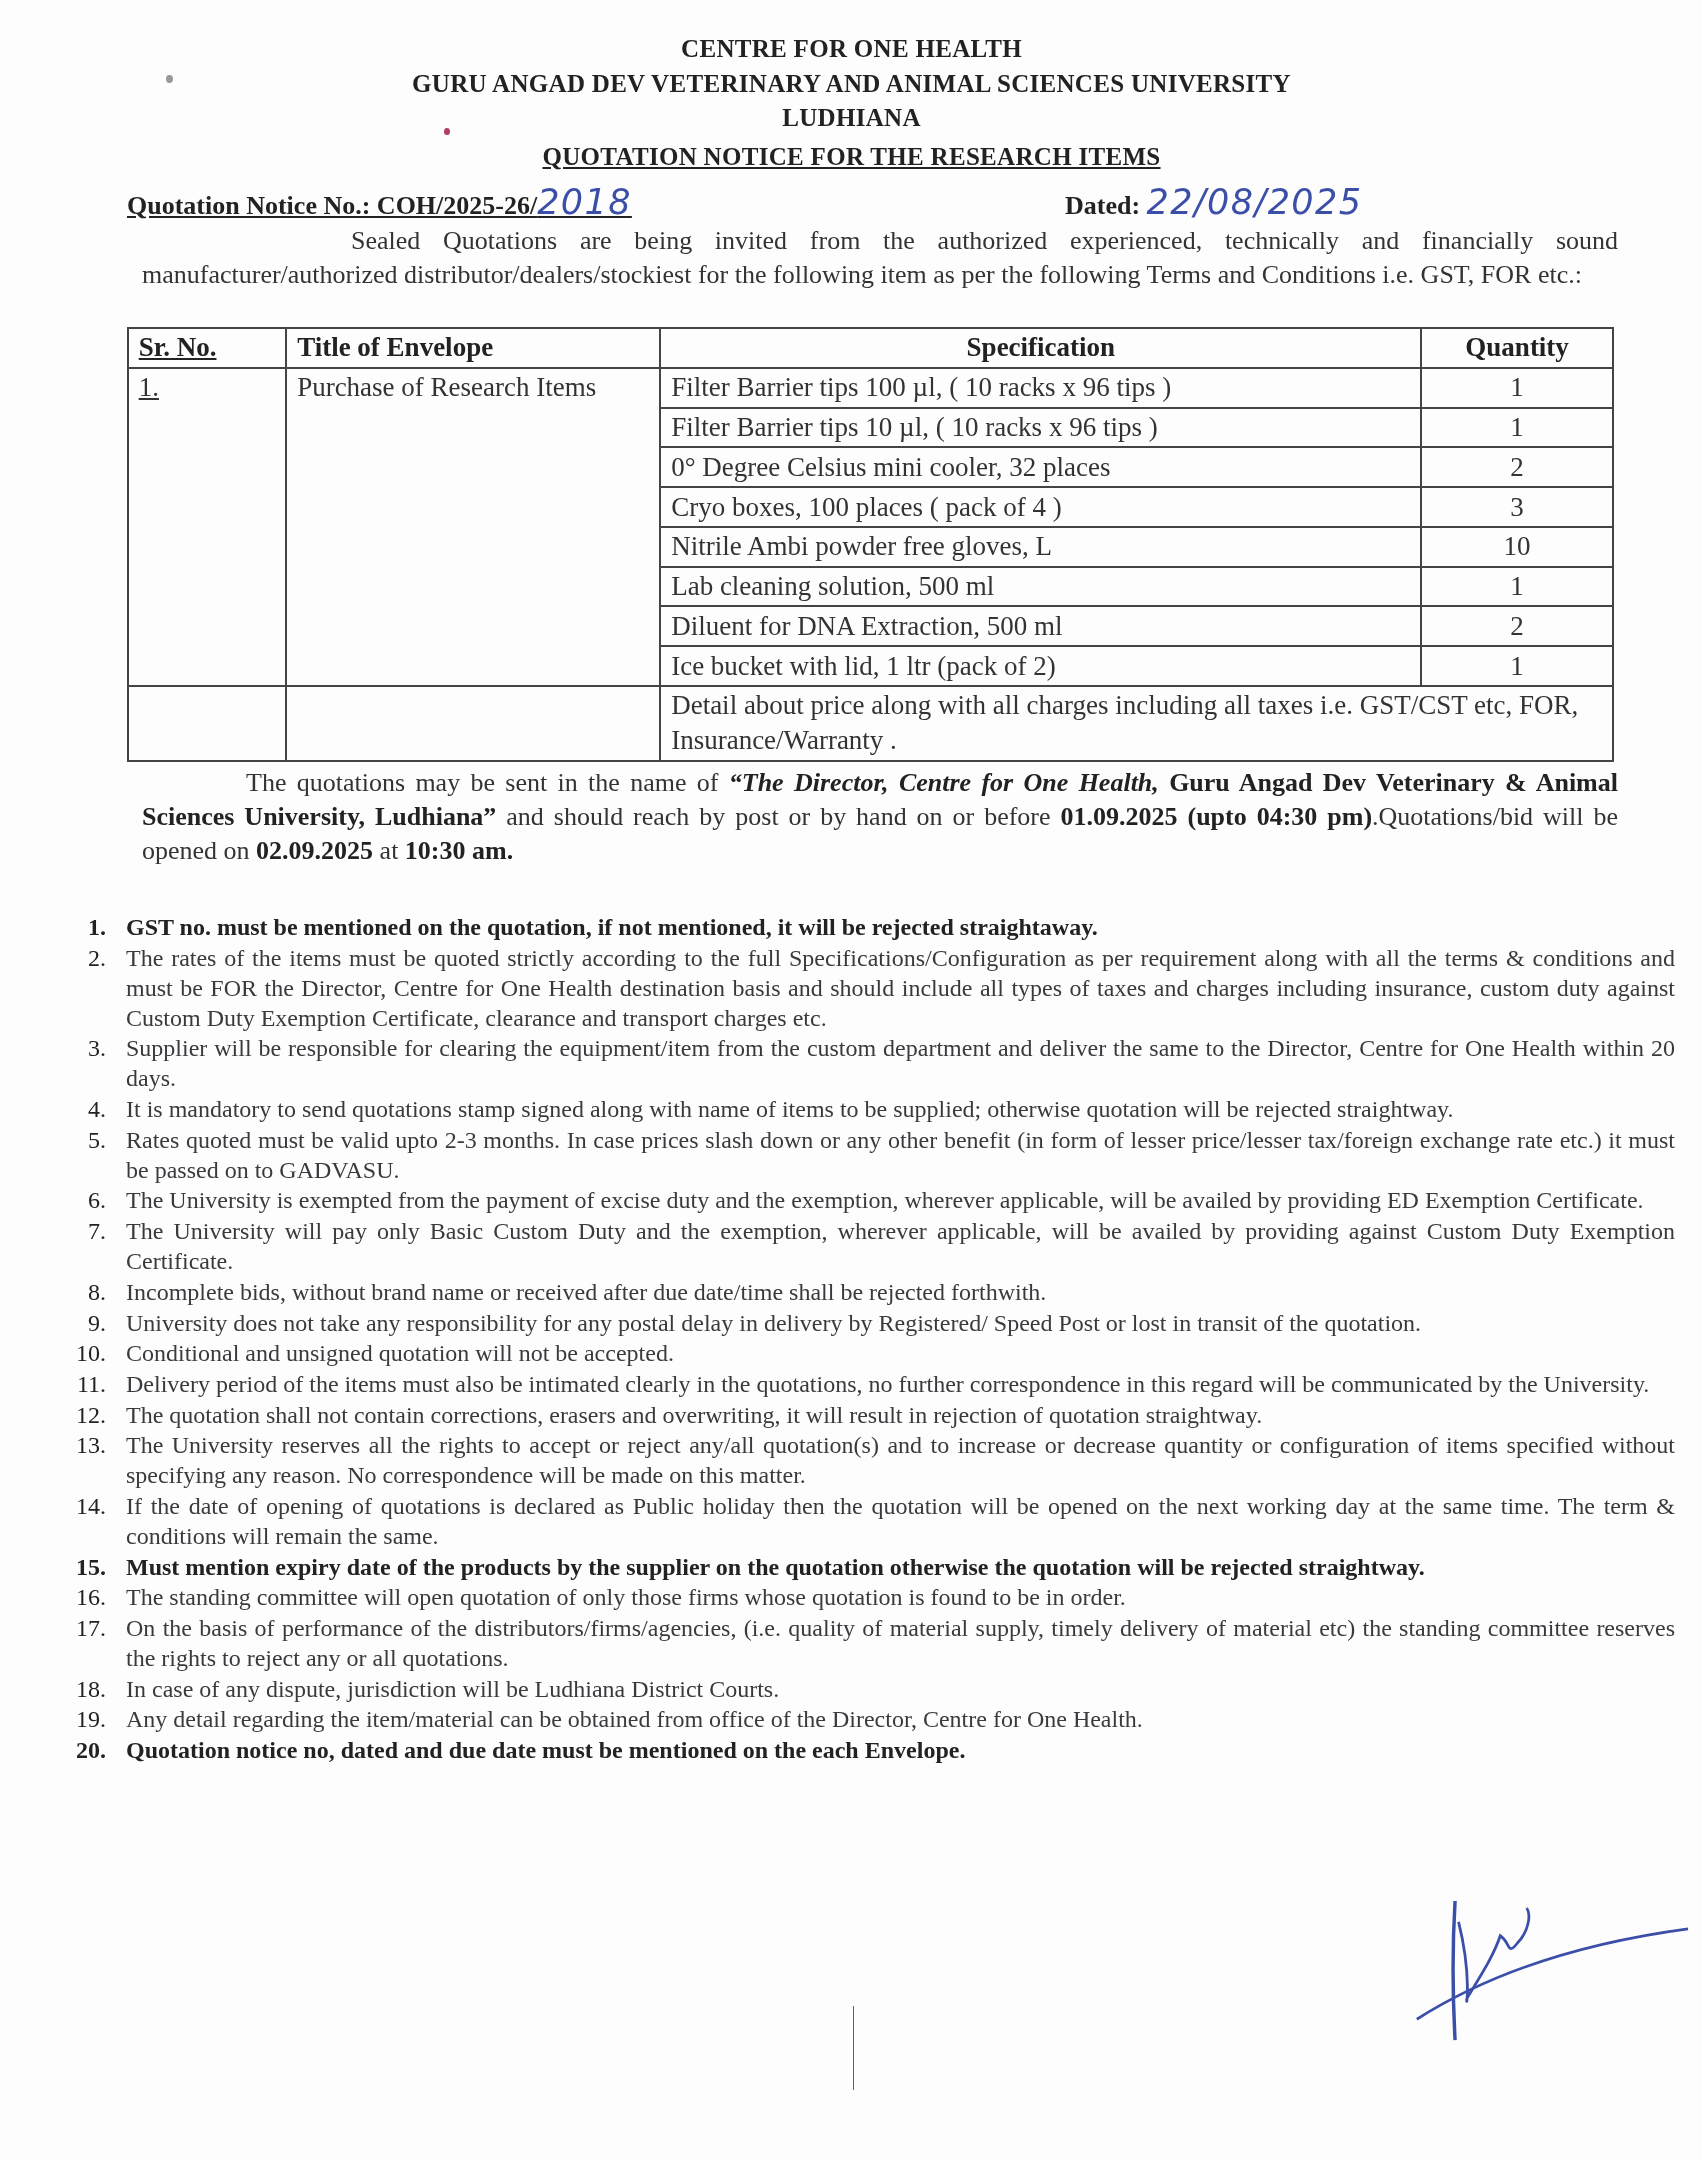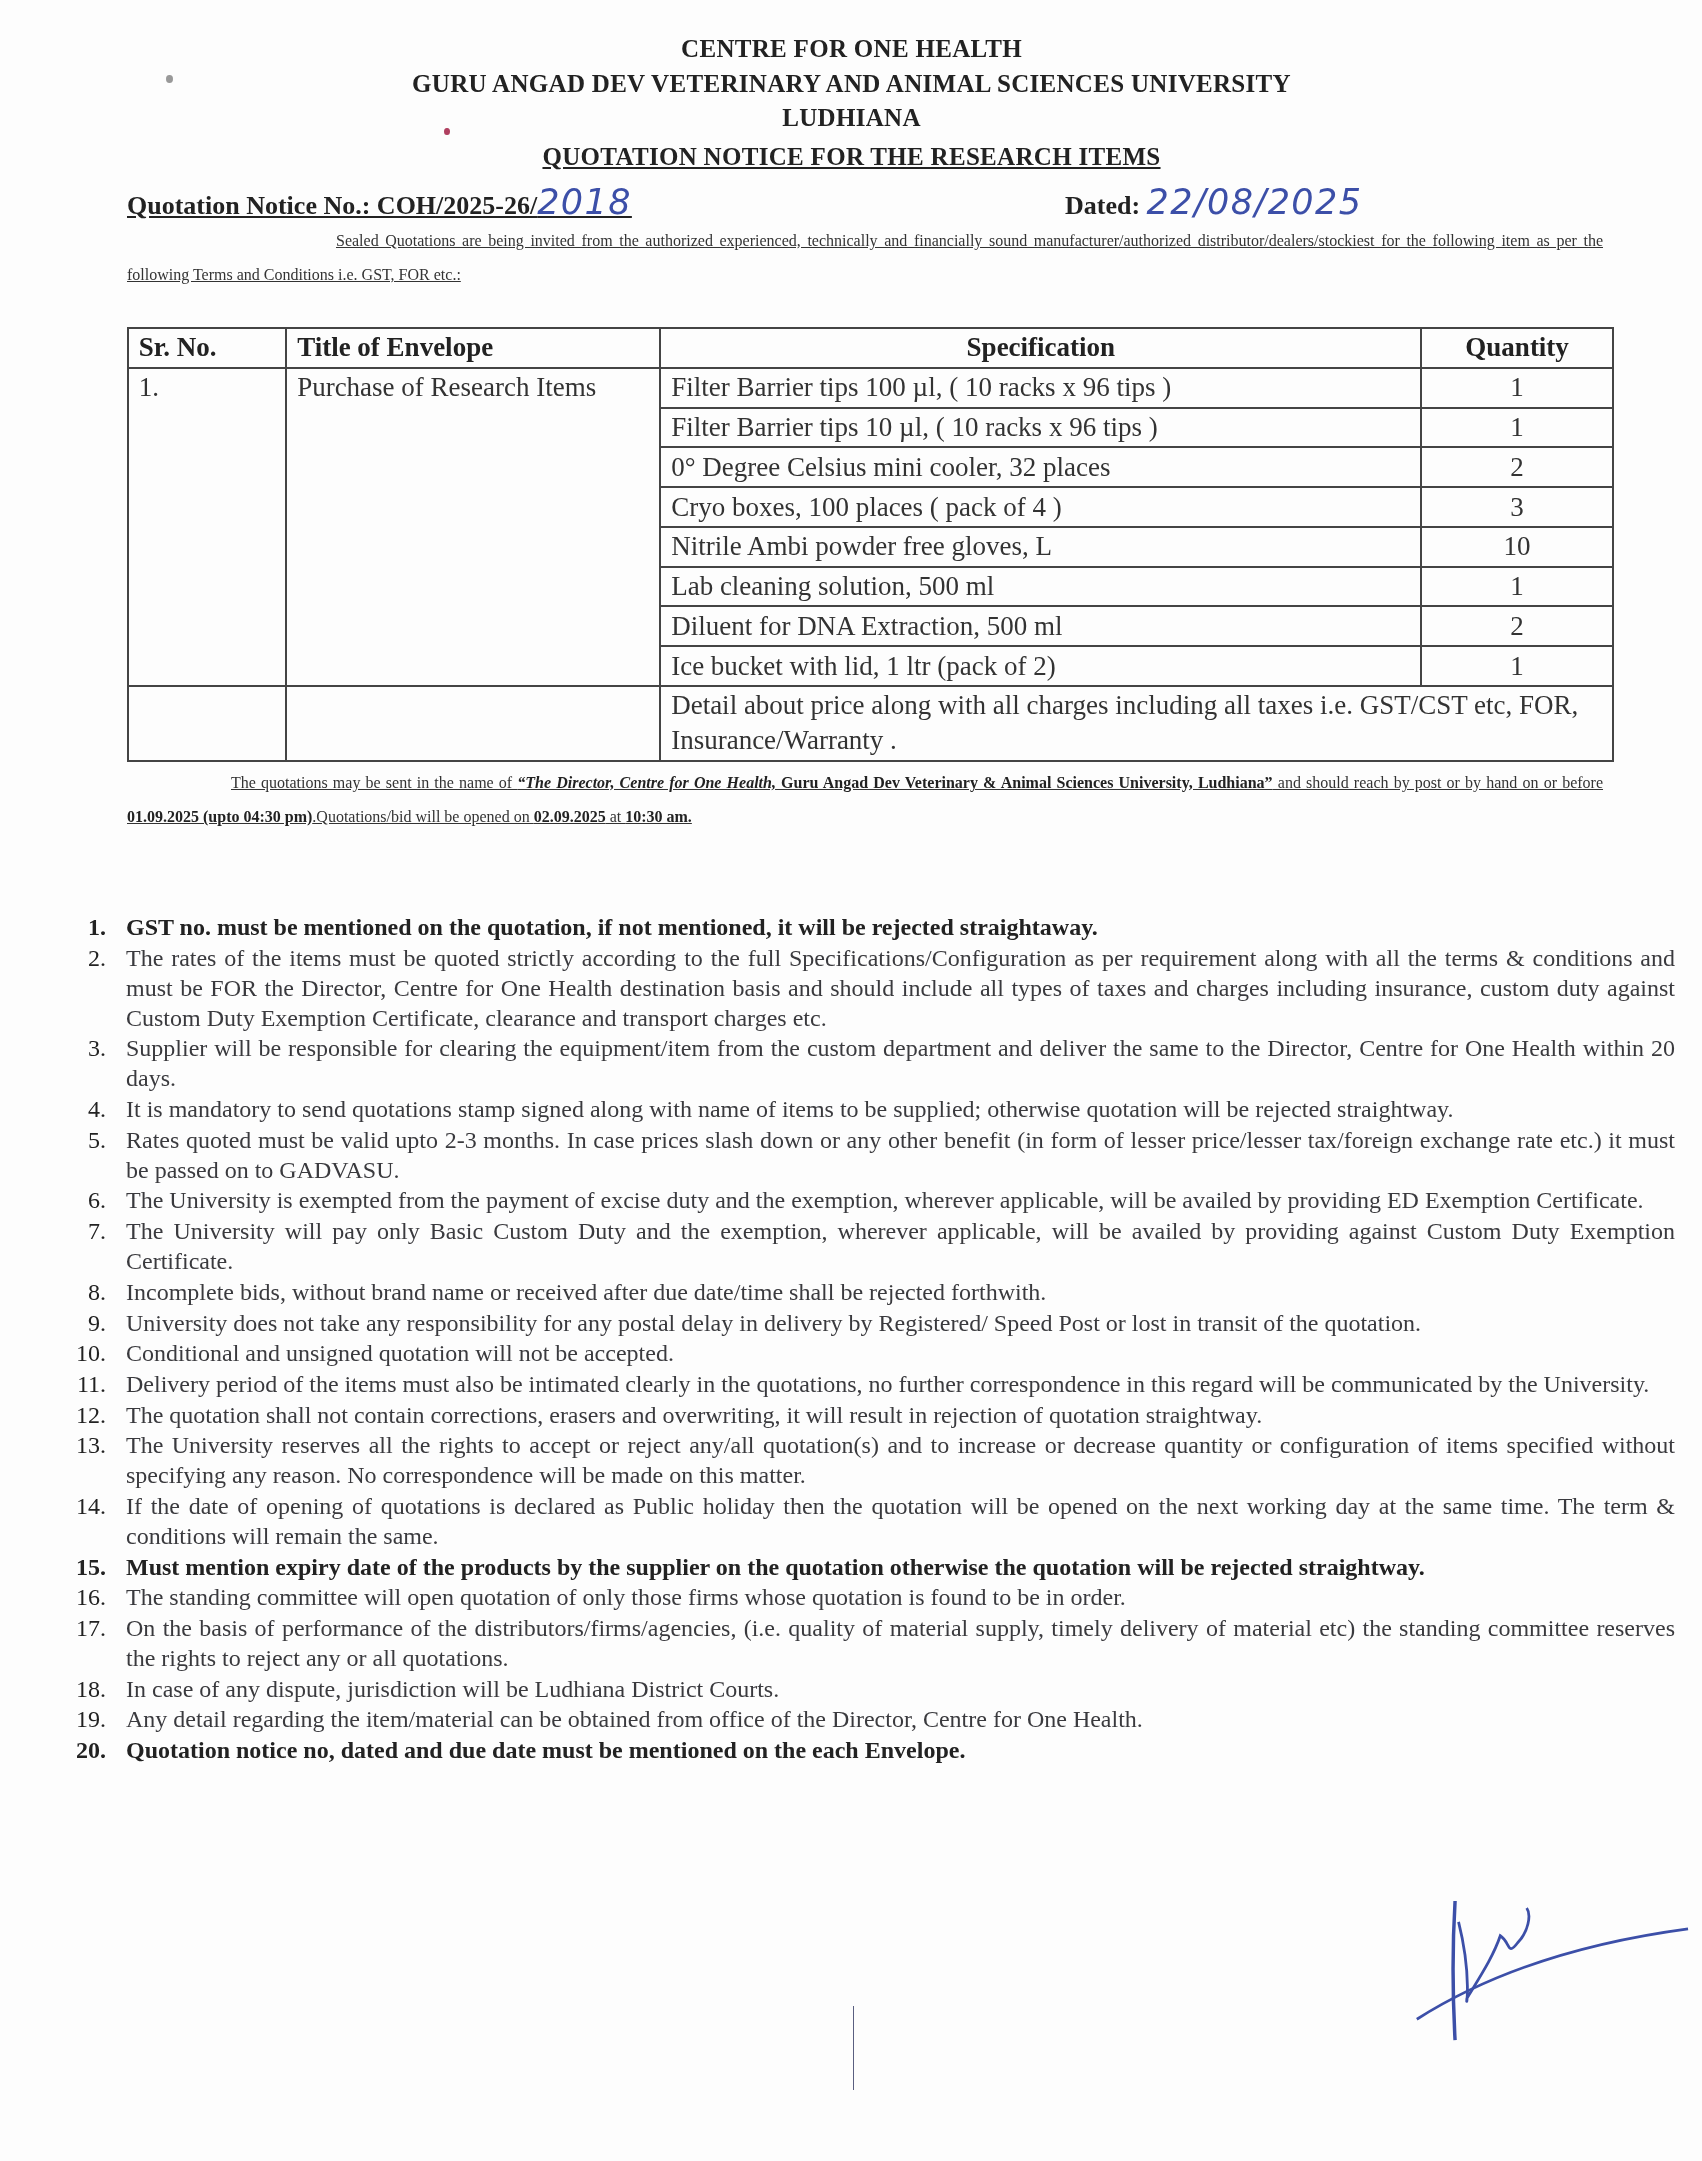--- a/index.html
+++ b/index.html
@@ -10,29 +10,29 @@
   }
   .page { position: absolute; left: 0; top: 0; width: 1703px; height: 2161px; }
   .hdr { position: absolute; left: 0; width: 1703px; text-align: center; font-weight: bold; font-size: 25px; letter-spacing: 0.3px; color: #222; }
   .hdr.l1 { top: 35px; }
   .hdr.l2 { top: 70px; }
   .hdr.l3 { top: 104px; }
   .hdr.l4 { top: 143px; text-decoration: underline; }
   .noticeline { position: absolute; top: 182px; left: 127px; font-size: 26px; font-weight: bold; color: #222; text-decoration: underline; }
   .datedline { position: absolute; top: 182px; left: 1065px; font-size: 26px; font-weight: bold; color: #222; }
   .hand { font-family: "DejaVu Sans", sans-serif; font-style: italic; font-weight: normal; color: #3c4fa8; font-size: 35px; letter-spacing: 1.4px; }
-  .para { position: absolute; left: 127px; width: 1476px; font-size: 16px; line-height: 34px; text-align: justify; color: #333; text-decoration: underline; }
+  .para { position: absolute; left: 142px; width: 1476px; font-size: 26px; line-height: 34px; text-align: justify; color: #333; }
   .para.intro { top: 224px; text-indent: 209px; }
   .para.send { top: 766px; text-indent: 104px; }
   .para b { color: #222; }
   table.items { position: absolute; top: 327px; left: 127px; width: 1487px; border-collapse: collapse; font-size: 27px; color: #333; }
   table.items td, table.items th { border: 2.1px solid #444; padding: 1.4px 9.7px; vertical-align: top; line-height: 35px; }
   table.items th { font-weight: bold; text-align: center; color: #222; }
   table.items th.left { text-align: left; }
-  .c1 { width: 138px; }
+  .c1 { width: 138px; text-decoration: underline; }
   .c2 { width: 355px; }
   .c3 { width: 745px; }
   .c4 { width: 171px; text-align: center; }
   ol.terms { position: absolute; top: 912px; left: 56px; width: 1549px; margin: 0; padding: 0 0 0 70px; font-size: 24px; line-height: 30px; color: #3a3a3e; list-style: none; counter-reset: t; }
   ol.terms li { position: relative; text-align: justify; counter-increment: t; margin-bottom: 0.7px; }
   ol.terms li::before { content: counter(t) "."; position: absolute; left: -70px; width: 50px; text-align: right; color: #222; }
   ol.terms li.bold { font-weight: bold; color: #222; }
   .sig { position: absolute; right: 101px; top: 1985px; text-align: right; font-size: 24px; line-height: 30px; color: #3a3a3e; }
   .sigsvg { position: absolute; left: 1389px; top: 1894px; }
   .sealline { position: absolute; left: 853px; top: 2006px; width: 1.4px; height: 84px; background: #5a5f80; }

